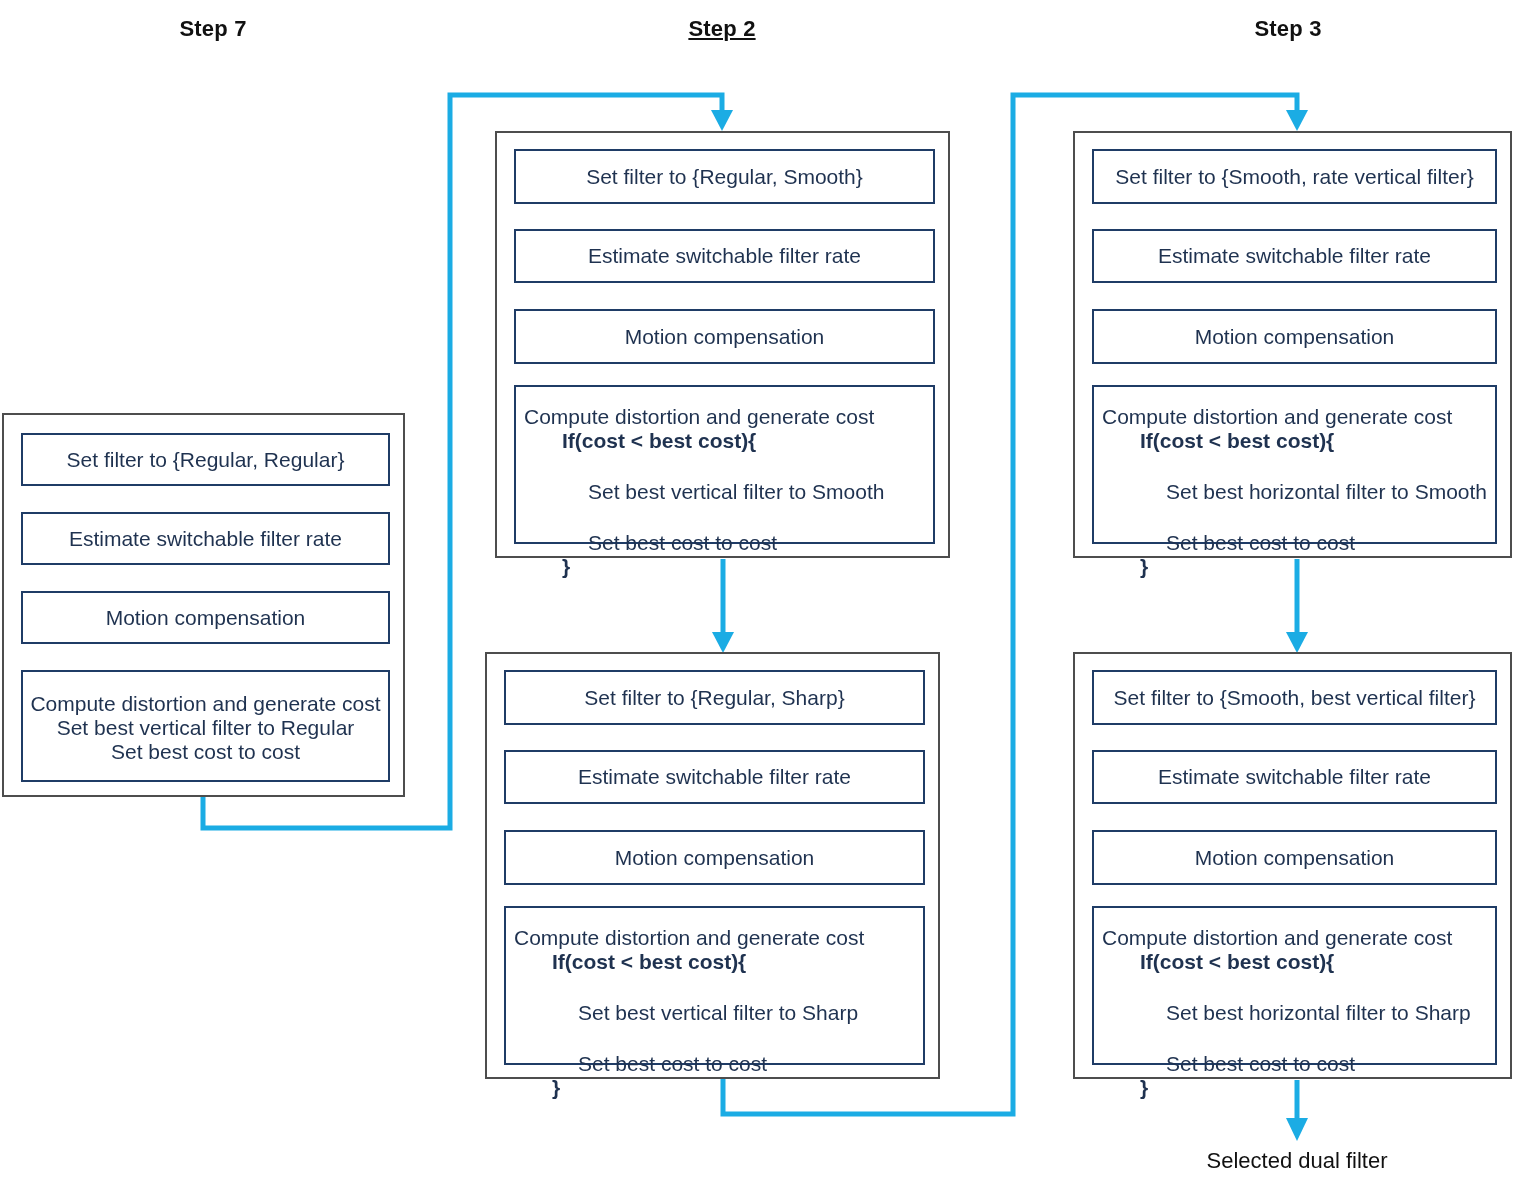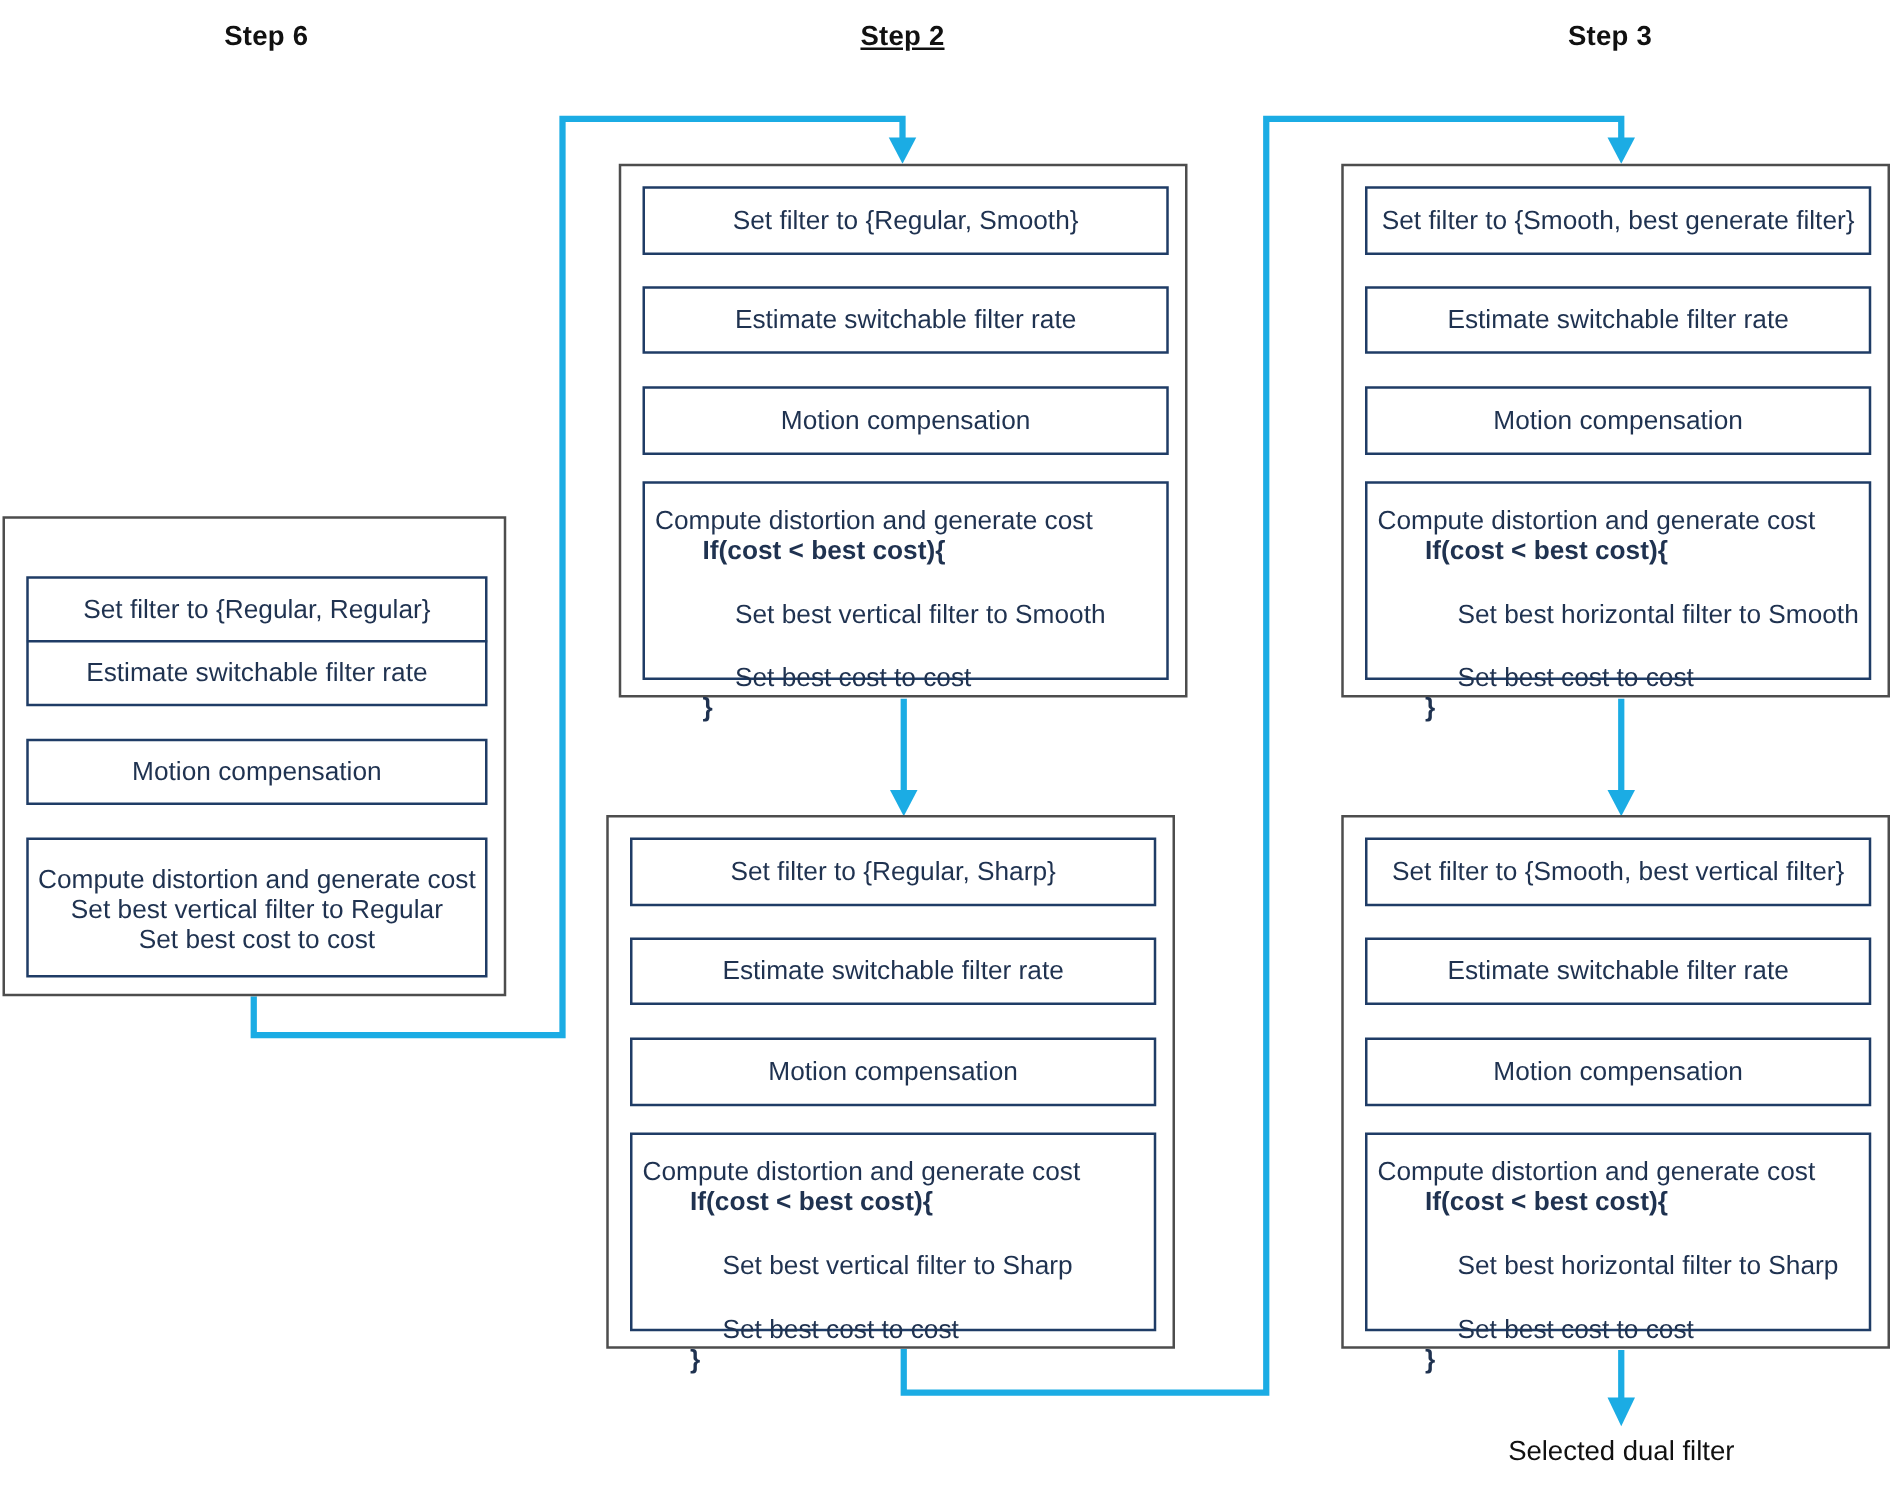--- a/index.html
+++ b/index.html
@@ -49,41 +49,41 @@
     background:var(--bg);
   }
   .r1{top:16px;height:55px;}
   .r2{top:96px;height:54px;}
   .r3{top:176px;height:55px;}
   .r4{top:252px;height:159px;display:block;padding:18px 6px 0 8px;text-align:left;}
   .r4 .cl{line-height:24px;white-space:nowrap;}
   .ind1{padding-left:38px;font-weight:bold;}
   .ind2{padding-left:64px;margin-top:27px;}
 
-  #p-s1 .r1{top:18px;height:53px;margin-top:28px;}
+  #p-s1 .r1{top:18px;height:53px;}
   #p-s1 .r2{top:97px;height:53px;}
   #p-s1 .r3{top:176px;height:53px;}
   #p-s1 .r4{top:255px;height:112px;text-align:center;padding:20px 0 0 0;}
 
   .arrows{position:absolute;left:0;top:0;pointer-events:none;}
   .arrow-line{fill:none;stroke:var(--arrow);stroke-width:5;stroke-linejoin:miter;}
   .arrow-head{fill:var(--arrow);stroke:none;}
 
   .footer-label{
     position:absolute;left:1177px;top:1148px;width:240px;
     text-align:center;font-weight:normal;font-size:22px;
     color:var(--heading);
   }
 </style>
 </head>
 <body>
 
 <div class="canvas">
 
-  <div class="col-header" id="h1">Step 6</div>
+  <div class="col-header" id="h1">Step 7</div>
   <div class="col-header" id="h2">Step 2</div>
   <div class="col-header" id="h3">Step 3</div>
 
   <svg class="arrows" width="1520" height="1189" viewBox="0 0 1520 1189">
 
     <polyline class="arrow-line" points="203,797 203,828 450,828 450,95 722,95 722,112"></polyline>
     <polygon class="arrow-head" points="711,110 733,110 722,131"></polygon>
 
     <line class="arrow-line" x1="723" y1="559" x2="723" y2="634"></line>
     <polygon class="arrow-head" points="712,632 734,632 723,653"></polygon>
@@ -129,21 +129,21 @@
     <div class="irow r4">
       <div class="cl">Compute distortion and generate cost</div>
       <div class="cl ind1">If(cost &lt; best cost){</div>
       <div class="cl ind2">Set best vertical filter to Sharp</div>
       <div class="cl ind2">Set best cost to cost</div>
       <div class="cl ind1">}</div>
     </div>
   </div>
 
   <div class="panel" id="p-s3t">
-    <div class="irow r1">Set filter to {Smooth, best generate filter}</div>
+    <div class="irow r1">Set filter to {Smooth, rate vertical filter}</div>
     <div class="irow r2">Estimate switchable filter rate</div>
     <div class="irow r3">Motion compensation</div>
     <div class="irow r4">
       <div class="cl">Compute distortion and generate cost</div>
       <div class="cl ind1">If(cost &lt; best cost){</div>
       <div class="cl ind2">Set best horizontal filter to Smooth</div>
       <div class="cl ind2">Set best cost to cost</div>
       <div class="cl ind1">}</div>
     </div>
   </div>

